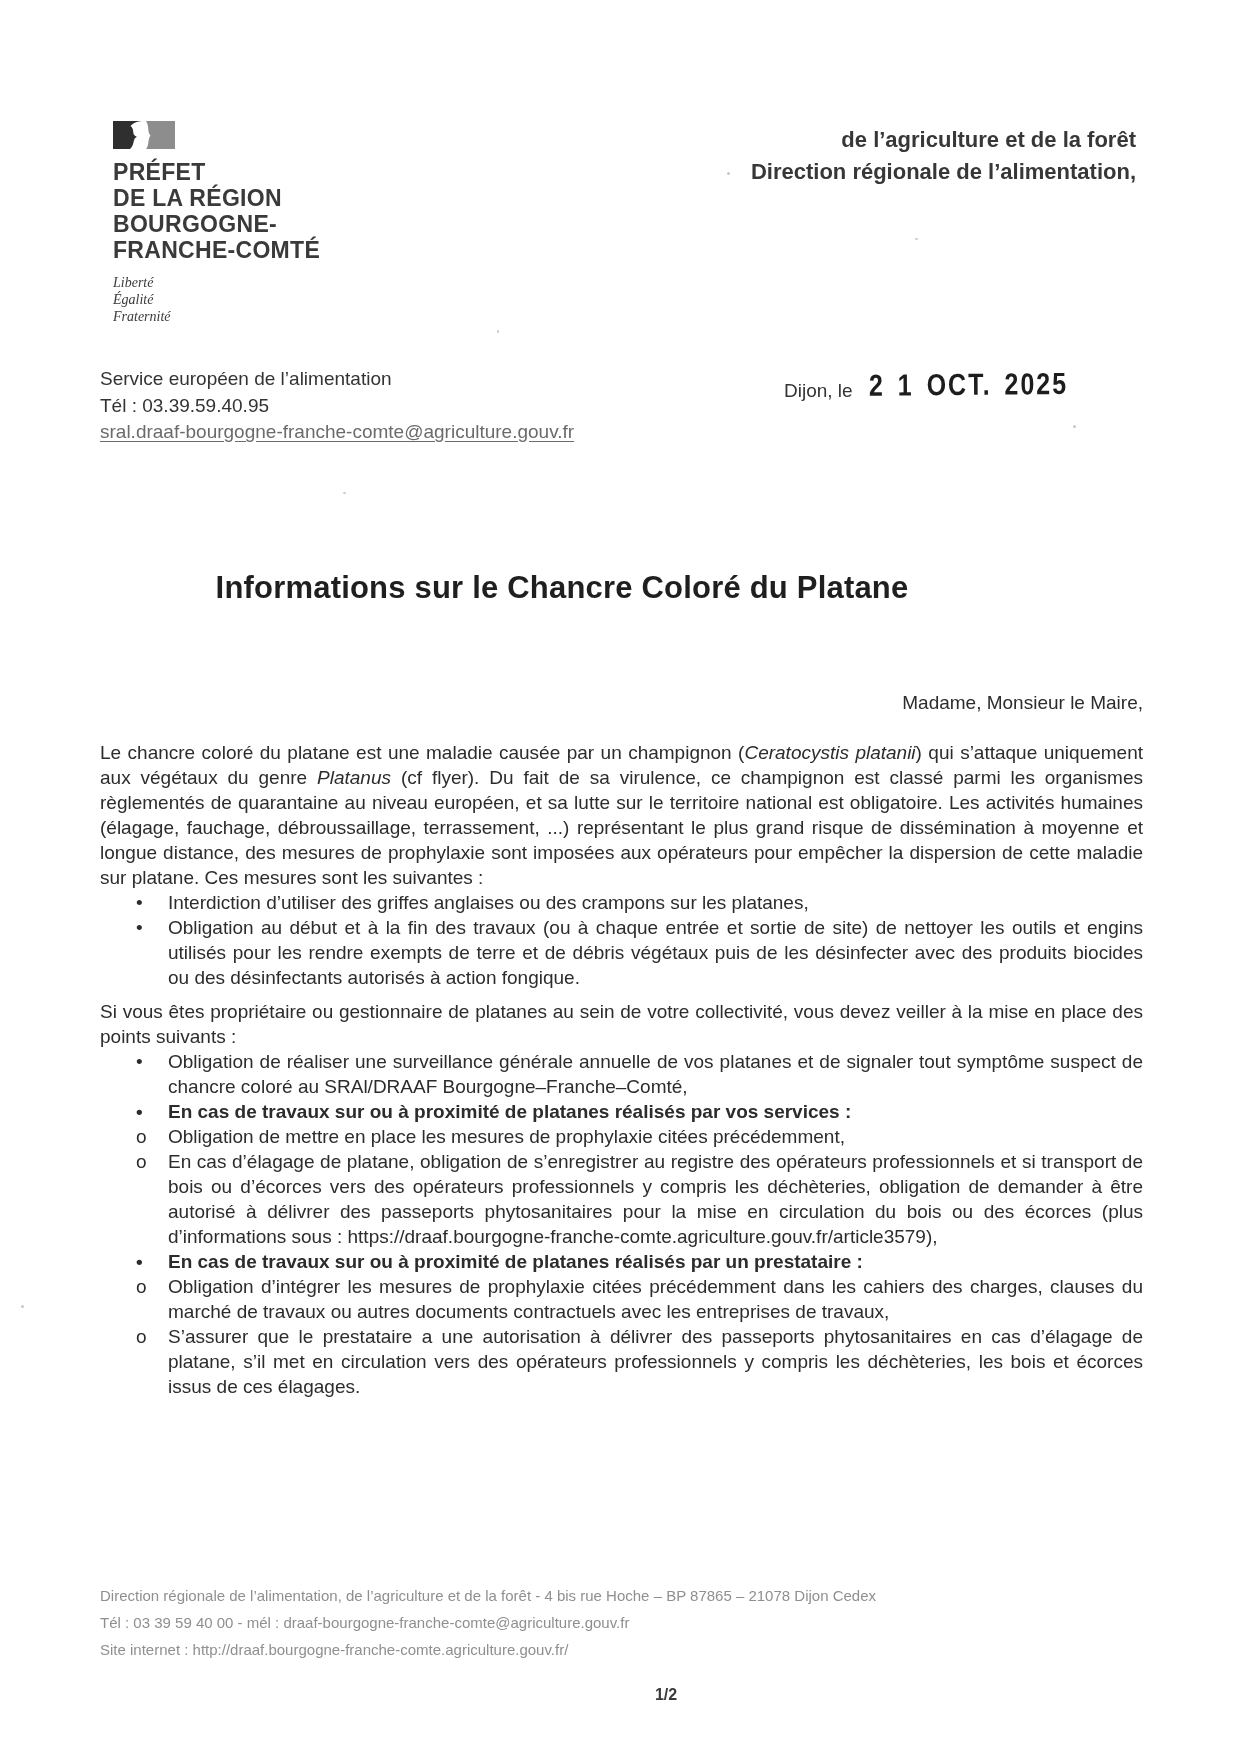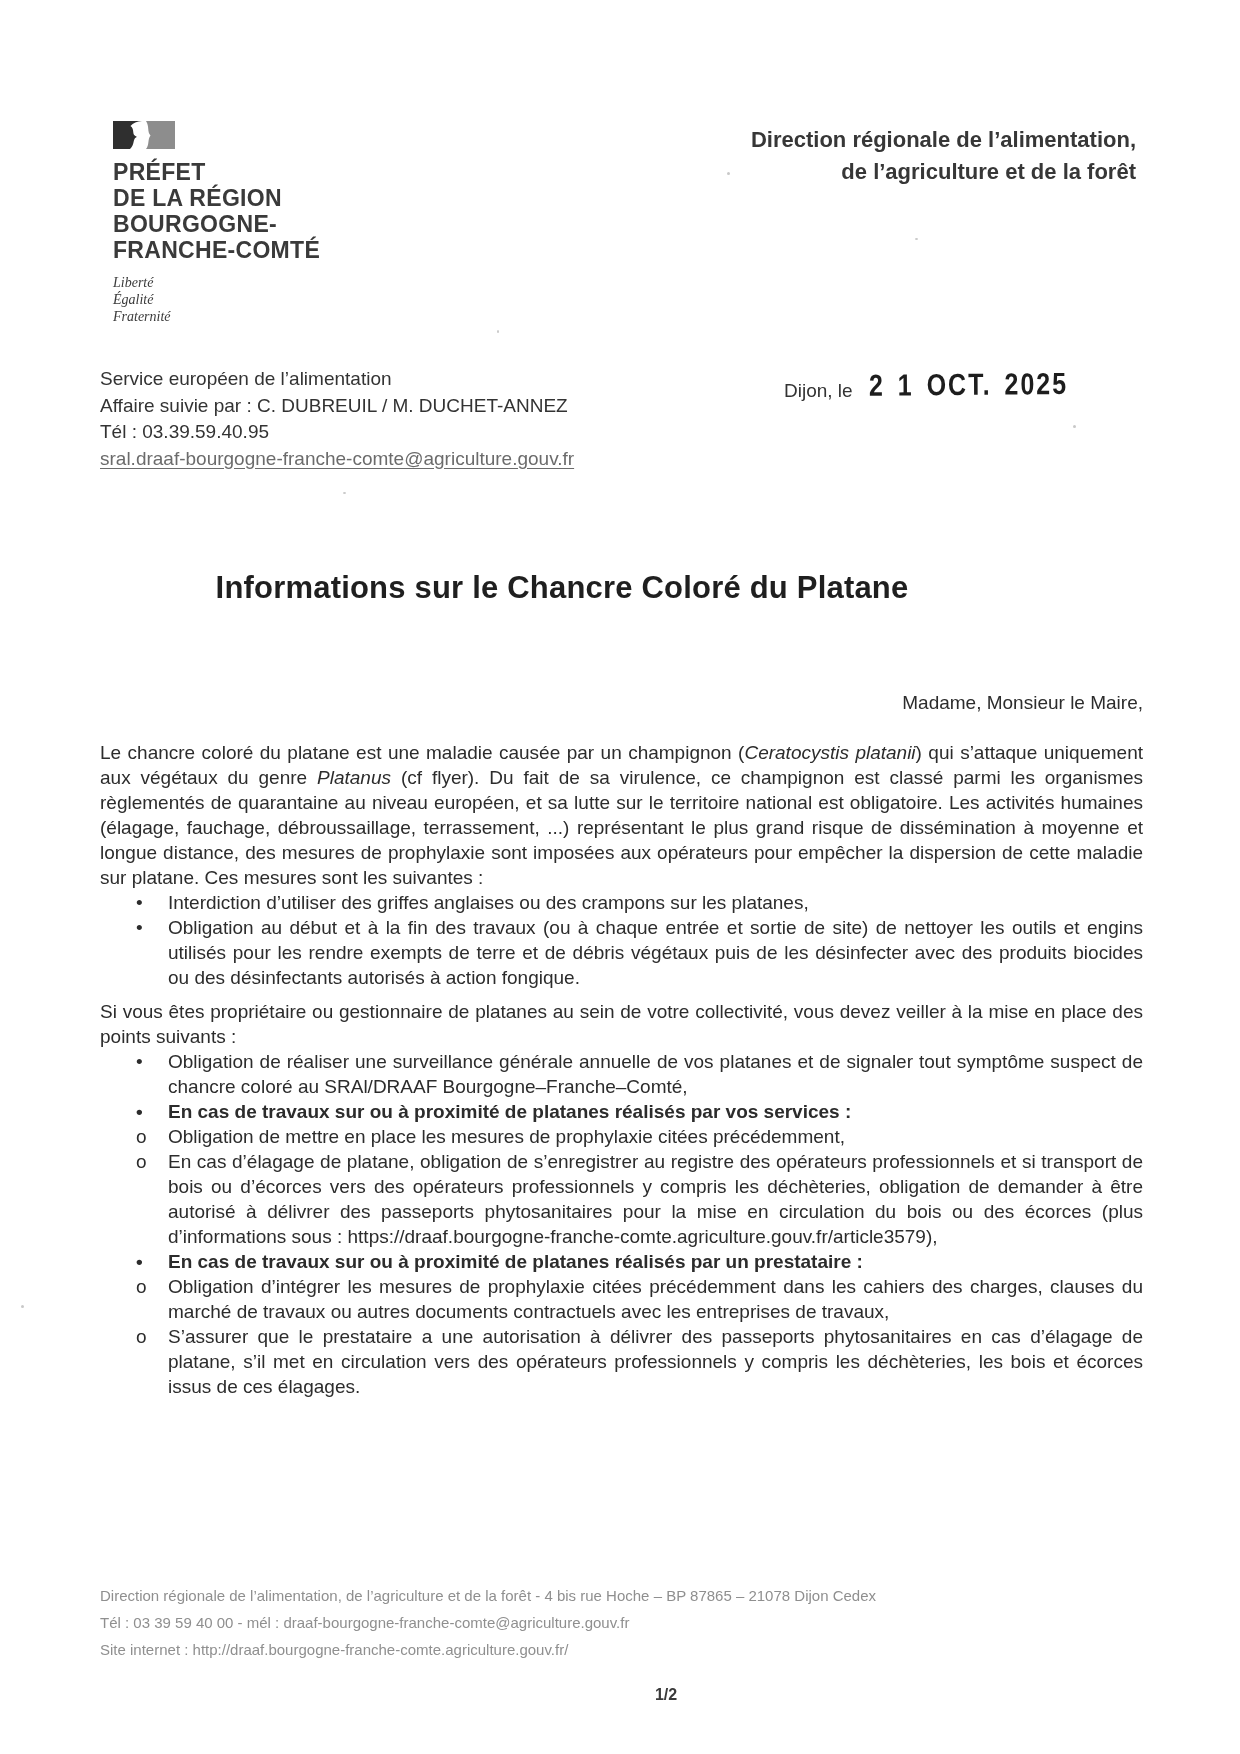--- a/index.html
+++ b/index.html
@@ -74,27 +74,26 @@
     <div class="prefect-line">BOURGOGNE-</div>
     <div class="prefect-line">FRANCHE-COMTÉ</div>
     <div class="motto">
       <div>Liberté</div>
       <div>Égalité</div>
       <div>Fraternité</div>
     </div>
   </div>
 
   <div class="direction">
+    <div>de l’agriculture et de la forêt</div>
     <div>Direction régionale de l’alimentation,</div>
-    <div>de l’agriculture et de la forêt</div>
   </div>
 
   <div class="sender">
     <div>Service européen de l’alimentation</div>
-    <div>Affaire suivie par : C. DUBREUIL / M. DUCHET-ANNEZ</div>
     <div>Tél : 03.39.59.40.95</div>
     <div><a class="email-link">sral.draaf-bourgogne-franche-comte@agriculture.gouv.fr</a></div>
   </div>
 
   <div class="dateline">
     <span>Dijon, le</span><span class="stamp">2 1 OCT. 2025</span>
   </div>
 
   <div class="title">Informations sur le Chancre Coloré du Platane</div>
 

